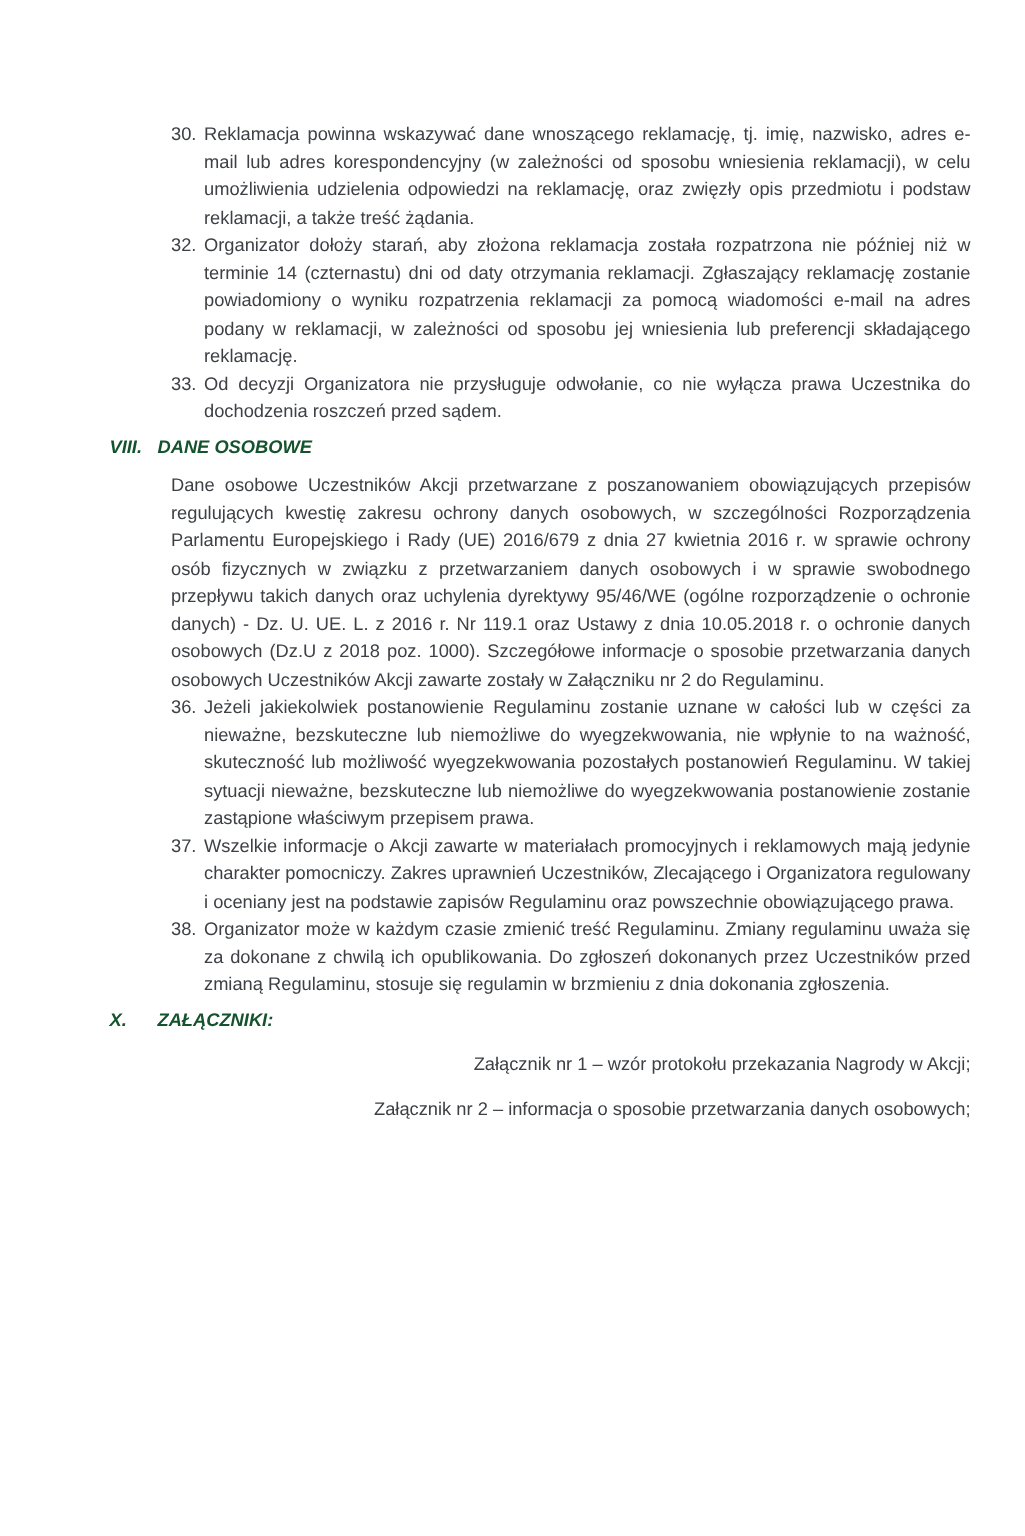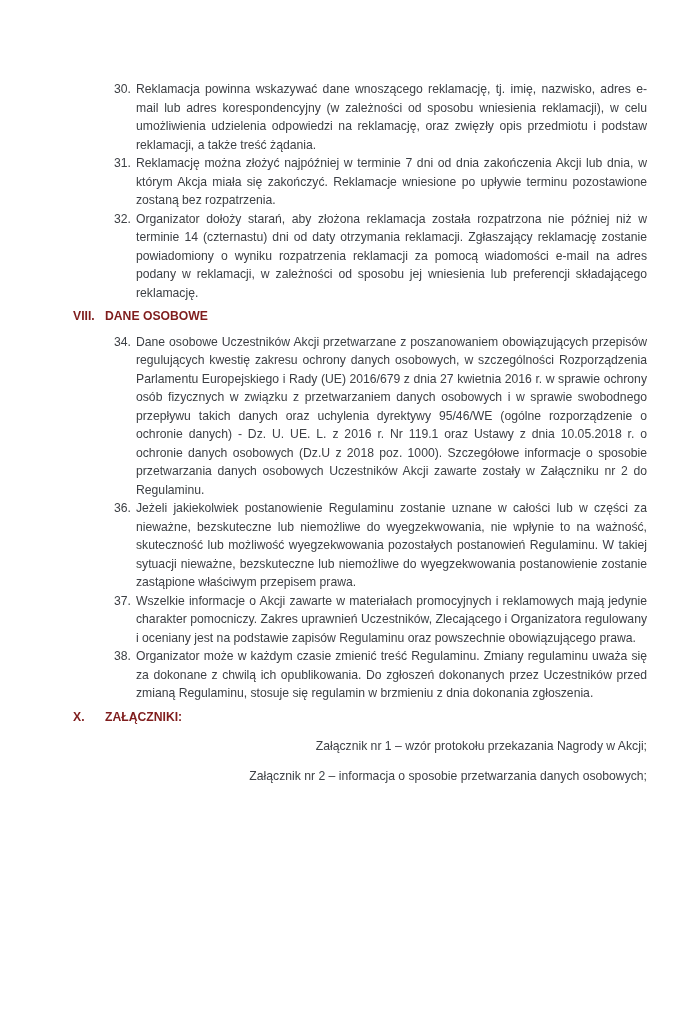--- a/index.html
+++ b/index.html
@@ -22,22 +22,23 @@
   }
   .doc-content {
     position: absolute;
     top: 80px;
     left: 47px;
     right: 62px;
   }
   .section-heading {
     display: flex;
     font-weight: bold;
-    color: #7f1d1d;
+    color: #14532d;
     margin: 5px 0 7px 0;
+    font-style: italic;
   }
   .heading-label {
     flex: 0 0 auto;
     min-width: 28px;
     padding-right: 4px;
   }
   .heading-title {
     flex: 1 1 auto;
   }
   .list-item {
@@ -67,33 +68,32 @@
 </head>
 <body>
 
 <div class="doc-page">
   <div class="doc-content">
       <div class="list-item">
         <span class="item-num">30.</span>
         <div class="item-text">Reklamacja powinna wskazywać dane wnoszącego reklamację, tj. imię, nazwisko, adres e-mail lub adres korespondencyjny (w zależności od sposobu wniesienia reklamacji), w celu umożliwienia udzielenia odpowiedzi na reklamację, oraz zwięzły opis przedmiotu i podstaw reklamacji, a także treść żądania.</div>
       </div>
       <div class="list-item">
-        <span class="item-num">31.</span>
-        <div class="item-text">Reklamację można złożyć najpóźniej w terminie 7 dni od dnia zakończenia Akcji lub dnia, w którym Akcja miała się zakończyć. Reklamacje wniesione po upływie terminu pozostawione zostaną bez rozpatrzenia.</div>
+        <span class="item-num">32.</span>
+        <div class="item-text">Organizator dołoży starań, aby złożona reklamacja została rozpatrzona nie później niż w terminie 14 (czternastu) dni od daty otrzymania reklamacji. Zgłaszający reklamację zostanie powiadomiony o wyniku rozpatrzenia reklamacji za pomocą wiadomości e-mail na adres podany w reklamacji, w zależności od sposobu jej wniesienia lub preferencji składającego reklamację.</div>
       </div>
       <div class="list-item">
-        <span class="item-num">32.</span>
-        <div class="item-text">Organizator dołoży starań, aby złożona reklamacja została rozpatrzona nie później niż w terminie 14 (czternastu) dni od daty otrzymania reklamacji. Zgłaszający reklamację zostanie powiadomiony o wyniku rozpatrzenia reklamacji za pomocą wiadomości e-mail na adres podany w reklamacji, w zależności od sposobu jej wniesienia lub preferencji składającego reklamację.</div>
+        <span class="item-num">33.</span>
+        <div class="item-text">Od decyzji Organizatora nie przysługuje odwołanie, co nie wyłącza prawa Uczestnika do dochodzenia roszczeń przed sądem.</div>
       </div>
       <div class="section-heading">
         <span class="heading-label">VIII.</span>
         <span class="heading-title">DANE OSOBOWE</span>
       </div>
       <div class="list-item">
-        <span class="item-num">34.</span>
         <div class="item-text">Dane osobowe Uczestników Akcji przetwarzane z poszanowaniem obowiązujących przepisów regulujących kwestię zakresu ochrony danych osobowych, w szczególności Rozporządzenia Parlamentu Europejskiego i Rady (UE) 2016/679 z dnia 27 kwietnia 2016 r. w sprawie ochrony osób fizycznych w związku z przetwarzaniem danych osobowych i w sprawie swobodnego przepływu takich danych oraz uchylenia dyrektywy 95/46/WE (ogólne rozporządzenie o ochronie danych) - Dz. U. UE. L. z 2016 r. Nr 119.1 oraz Ustawy z dnia 10.05.2018 r. o ochronie danych osobowych (Dz.U z 2018 poz. 1000). Szczegółowe informacje o sposobie przetwarzania danych osobowych Uczestników Akcji zawarte zostały w Załączniku nr 2 do Regulaminu.</div>
       </div>
       <div class="list-item">
         <span class="item-num">36.</span>
         <div class="item-text">Jeżeli jakiekolwiek postanowienie Regulaminu zostanie uznane w całości lub w części za nieważne, bezskuteczne lub niemożliwe do wyegzekwowania, nie wpłynie to na ważność, skuteczność lub możliwość wyegzekwowania pozostałych postanowień Regulaminu. W takiej sytuacji nieważne, bezskuteczne lub niemożliwe do wyegzekwowania postanowienie zostanie zastąpione właściwym przepisem prawa.</div>
       </div>
       <div class="list-item">
         <span class="item-num">37.</span>
         <div class="item-text">Wszelkie informacje o Akcji zawarte w materiałach promocyjnych i reklamowych mają jedynie charakter pomocniczy. Zakres uprawnień Uczestników, Zlecającego i Organizatora regulowany i oceniany jest na podstawie zapisów Regulaminu oraz powszechnie obowiązującego prawa.</div>
       </div>

